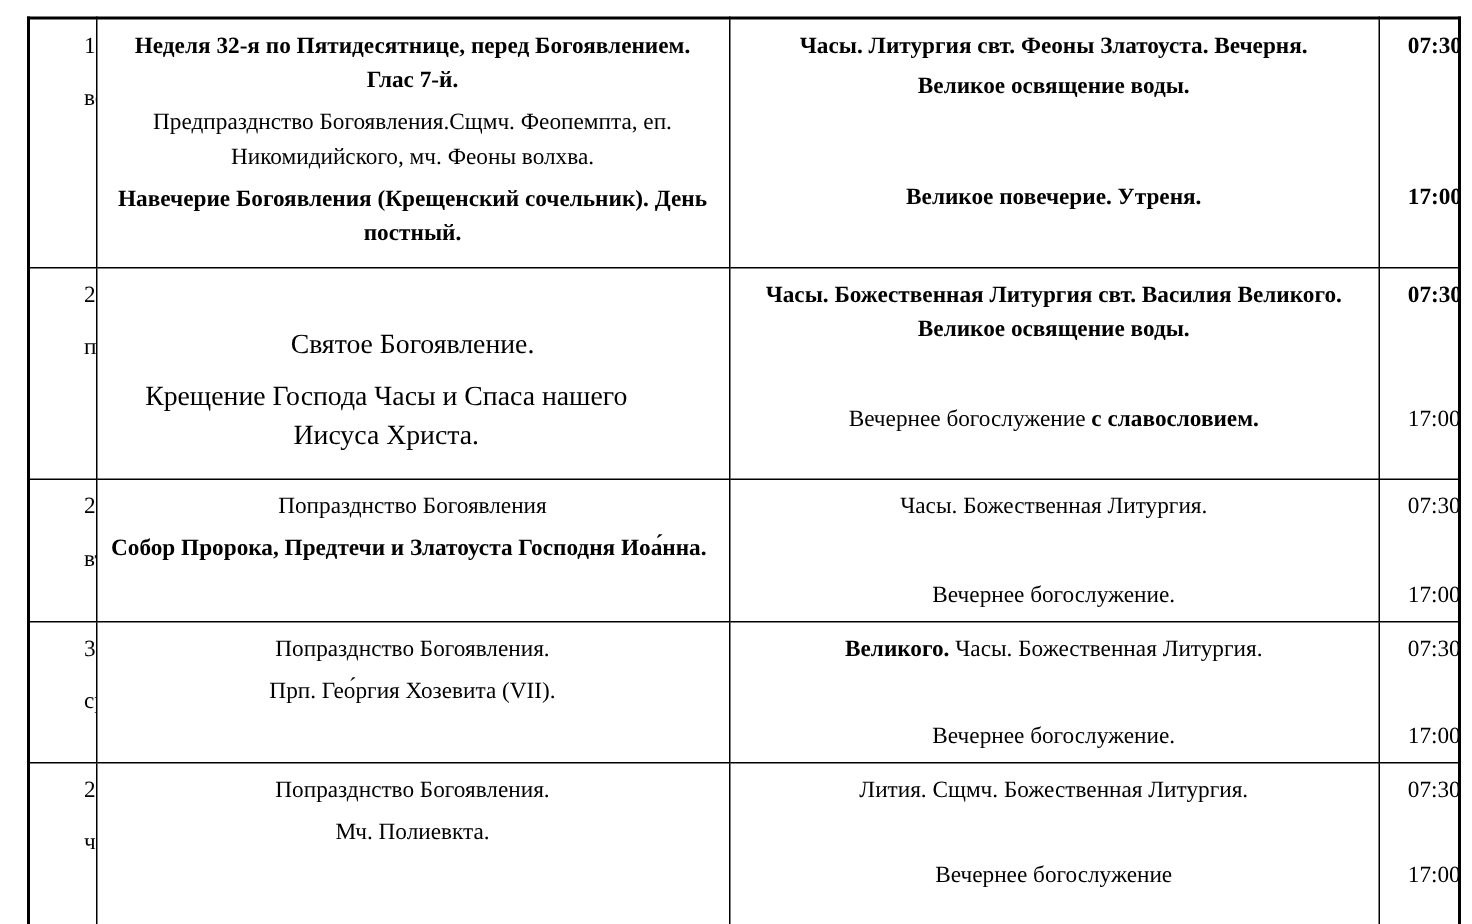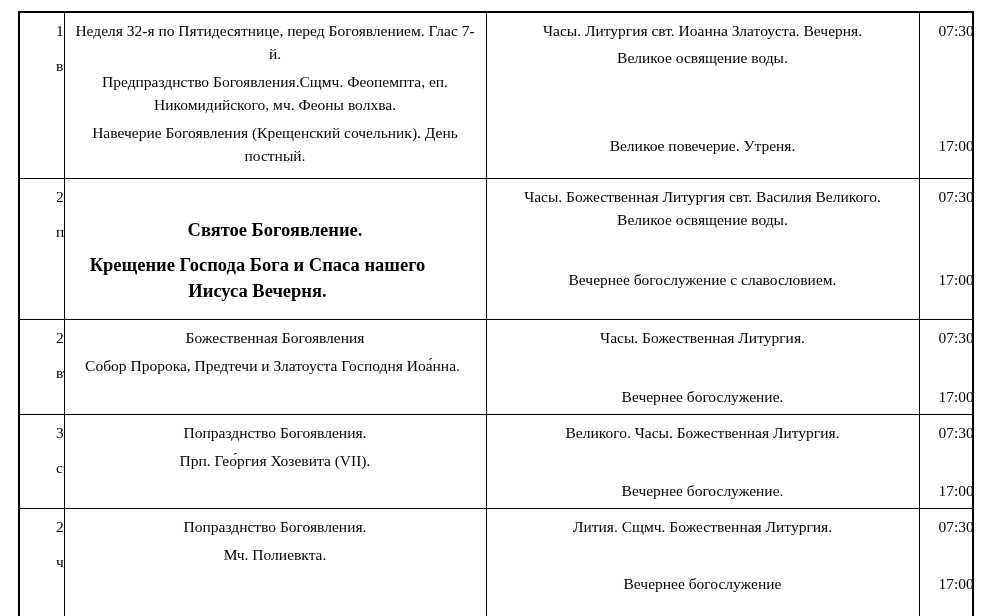--- a/index.html
+++ b/index.html
@@ -34,41 +34,41 @@
   tr.r4 { height: 119px; }
 
   .date-cell  { text-align: right; padding-left: 36px; }
   .feast-cell { text-align: center; }
   .svc-cell   { text-align: center; }
   .time-cell  { text-align: center; padding-left: 19px; }
 
   .date-day { margin-top: 12px; }
 
   .feast-cell p { margin: 0 0 5px; }
-  .b { font-weight: normal; }
+  .b { font-weight: bold; }
 
   
   tr.r1 td.feast-cell { padding-top: 38px; }
-  .feast-lg { font-size: 18.5px; line-height: 26px; font-weight: bold; }
+  .feast-lg { font-size: 18.5px; line-height: 26px; font-weight: normal; }
   .feast-lg p { margin: 0 0 9px; }
 
   
   .w370 { max-width: 370px; margin-left: auto; margin-right: auto; }
   .w400 { max-width: 400px; margin-left: auto; margin-right: auto; }
 
   
   .inner { position: relative; }
   tr.r0 .inner { height: 144px; }
   tr.r1 .inner { height: 113px; }
   tr.r2 .inner { height: 82px; }
   tr.r3 .inner { height: 81px; }
   tr.r4 .inner { height: 106px; }
 
   .evening { position: absolute; left: 0; right: 0; }
-  tr.r0 .evening { bottom: 6px; }
+  tr.r0 .evening { bottom: 20px; }
   tr.r1 .evening { bottom: 7px; }
   tr.r2 .evening { bottom: 0px; }
   tr.r3 .evening { bottom: 0px; }
   tr.r4 .evening { bottom: 26px; }
 
   .gap3 { margin-top: 4px; }
 </style>
 </head>
 <body>
 
@@ -87,21 +87,21 @@
         <div class="date-day">вс.</div>
       </td>
       <td class="feast-cell">
         <p class="b">Неделя 32-я по Пятидесятнице, перед Богоявлением. Глас 7-й.</p>
         <p>Предпразднство Богоявления.Сщмч. Феопемпта, еп. Никомидийского, мч. Феоны волхва.</p>
         <p class="b">Навечерие Богоявления (Крещенский сочельник). День постный.</p>
       </td>
       <td class="svc-cell">
         <div class="inner">
           <div>
-            <div class="b">Часы. Литургия свт. Иоанна Златоуста. Вечерня.</div>
+            <div class="b">Часы. Литургия свт. Феоны Златоуста. Вечерня.</div>
             <div class="b gap3">Великое освящение воды.</div>
           </div>
           <div class="evening b">Великое повечерие. Утреня.</div>
         </div>
       </td>
       <td class="time-cell">
         <div class="inner">
           <div class="b">07:30</div>
           <div class="evening b">17:00</div>
         </div>
@@ -109,21 +109,21 @@
     </tr>
 
     <tr class="r1">
       <td class="date-cell">
         <div class="date-num">20</div>
         <div class="date-day">пн.</div>
       </td>
       <td class="feast-cell">
         <div class="feast-lg">
           <p>Святое Богоявление.</p>
-          <p class="w370">Крещение Господа Бога и Спаса нашего Иисуса Вечерня.</p>
+          <p class="w370">Крещение Господа Часы и Спаса нашего Иисуса Христа.</p>
         </div>
       </td>
       <td class="svc-cell">
         <div class="inner">
           <div>
             <div class="b">Часы. Божественная Литургия свт. Василия Великого.</div>
             <div class="b">Великое освящение воды.</div>
           </div>
           <div class="evening">
             <span>Вечернее богослужение</span>
@@ -138,21 +138,21 @@
         </div>
       </td>
     </tr>
 
     <tr class="r2">
       <td class="date-cell">
         <div class="date-num">20</div>
         <div class="date-day">вт.</div>
       </td>
       <td class="feast-cell">
-        <p>Божественная Богоявления</p>
+        <p>Попразднство Богоявления</p>
         <p class="b w400">Собор Пророка, Предтечи и Златоуста Господня Иоа́нна.</p>
       </td>
       <td class="svc-cell">
         <div class="inner">
           <div>Часы. Божественная Литургия.</div>
           <div class="evening">Вечернее богослужение.</div>
         </div>
       </td>
       <td class="time-cell">
         <div class="inner">

